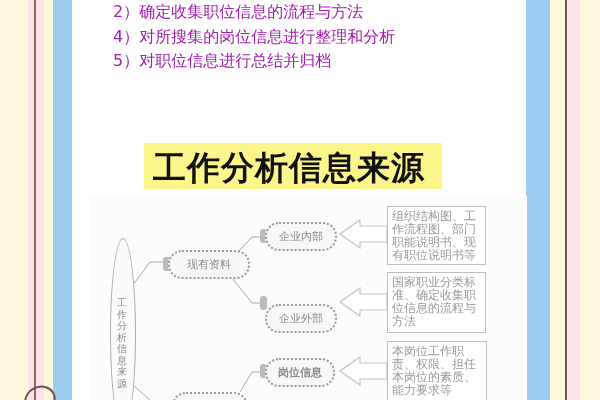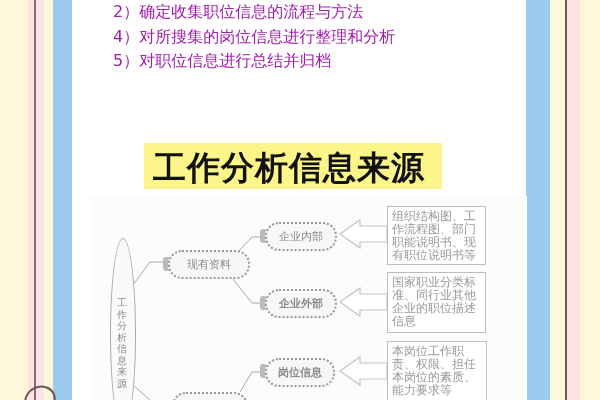--- a/index.html
+++ b/index.html
@@ -78,24 +78,24 @@
 <div class="ellipse"></div>
 <div class="vtext">工作分析信息来源</div>
 
 <div class="knob" style="left:163px;top:257px;"></div>
 <div class="pill" style="left:168px;top:250px;width:78px;text-align:right;">现有资料</div>
 
 <div class="knob" style="left:260px;top:229px;"></div>
 <div class="pill" style="left:265px;top:222px;width:68px;">企业内部</div>
 
 <div class="knob" style="left:260px;top:296px;"></div>
-<div class="pill" style="left:265px;top:289px;width:68px;font-weight:bold;">企业外部</div>
+<div class="pill" style="left:265px;top:304px;width:68px;">企业外部</div>
 
 <div class="knob" style="left:260px;top:364px;"></div>
 <div class="pill" style="left:265px;top:358px;width:66px;font-weight:bold;">岗位信息</div>
 
 <div class="pill" style="left:172px;top:392px;width:72px;"></div>
 
 <div class="box" style="left:387px;top:206px;width:99px;height:59px;">组织结构图、工作流程图、部门职能说明书、现有职位说明书等</div>
-<div class="box" style="left:387px;top:272px;width:99px;height:61px;">国家职业分类标准、同行业其他企业的职位描述信息</div>
+<div class="box" style="left:387px;top:272px;width:99px;height:61px;">国家职业分类标准、确定收集职位信息的流程与方法</div>
 <div class="box" style="left:387px;top:341px;width:100px;height:62px;">本岗位工作职责、权限、担任本岗位的素质、能力要求等</div>
 
 <div class="ring"></div>
 
 </body></html>

